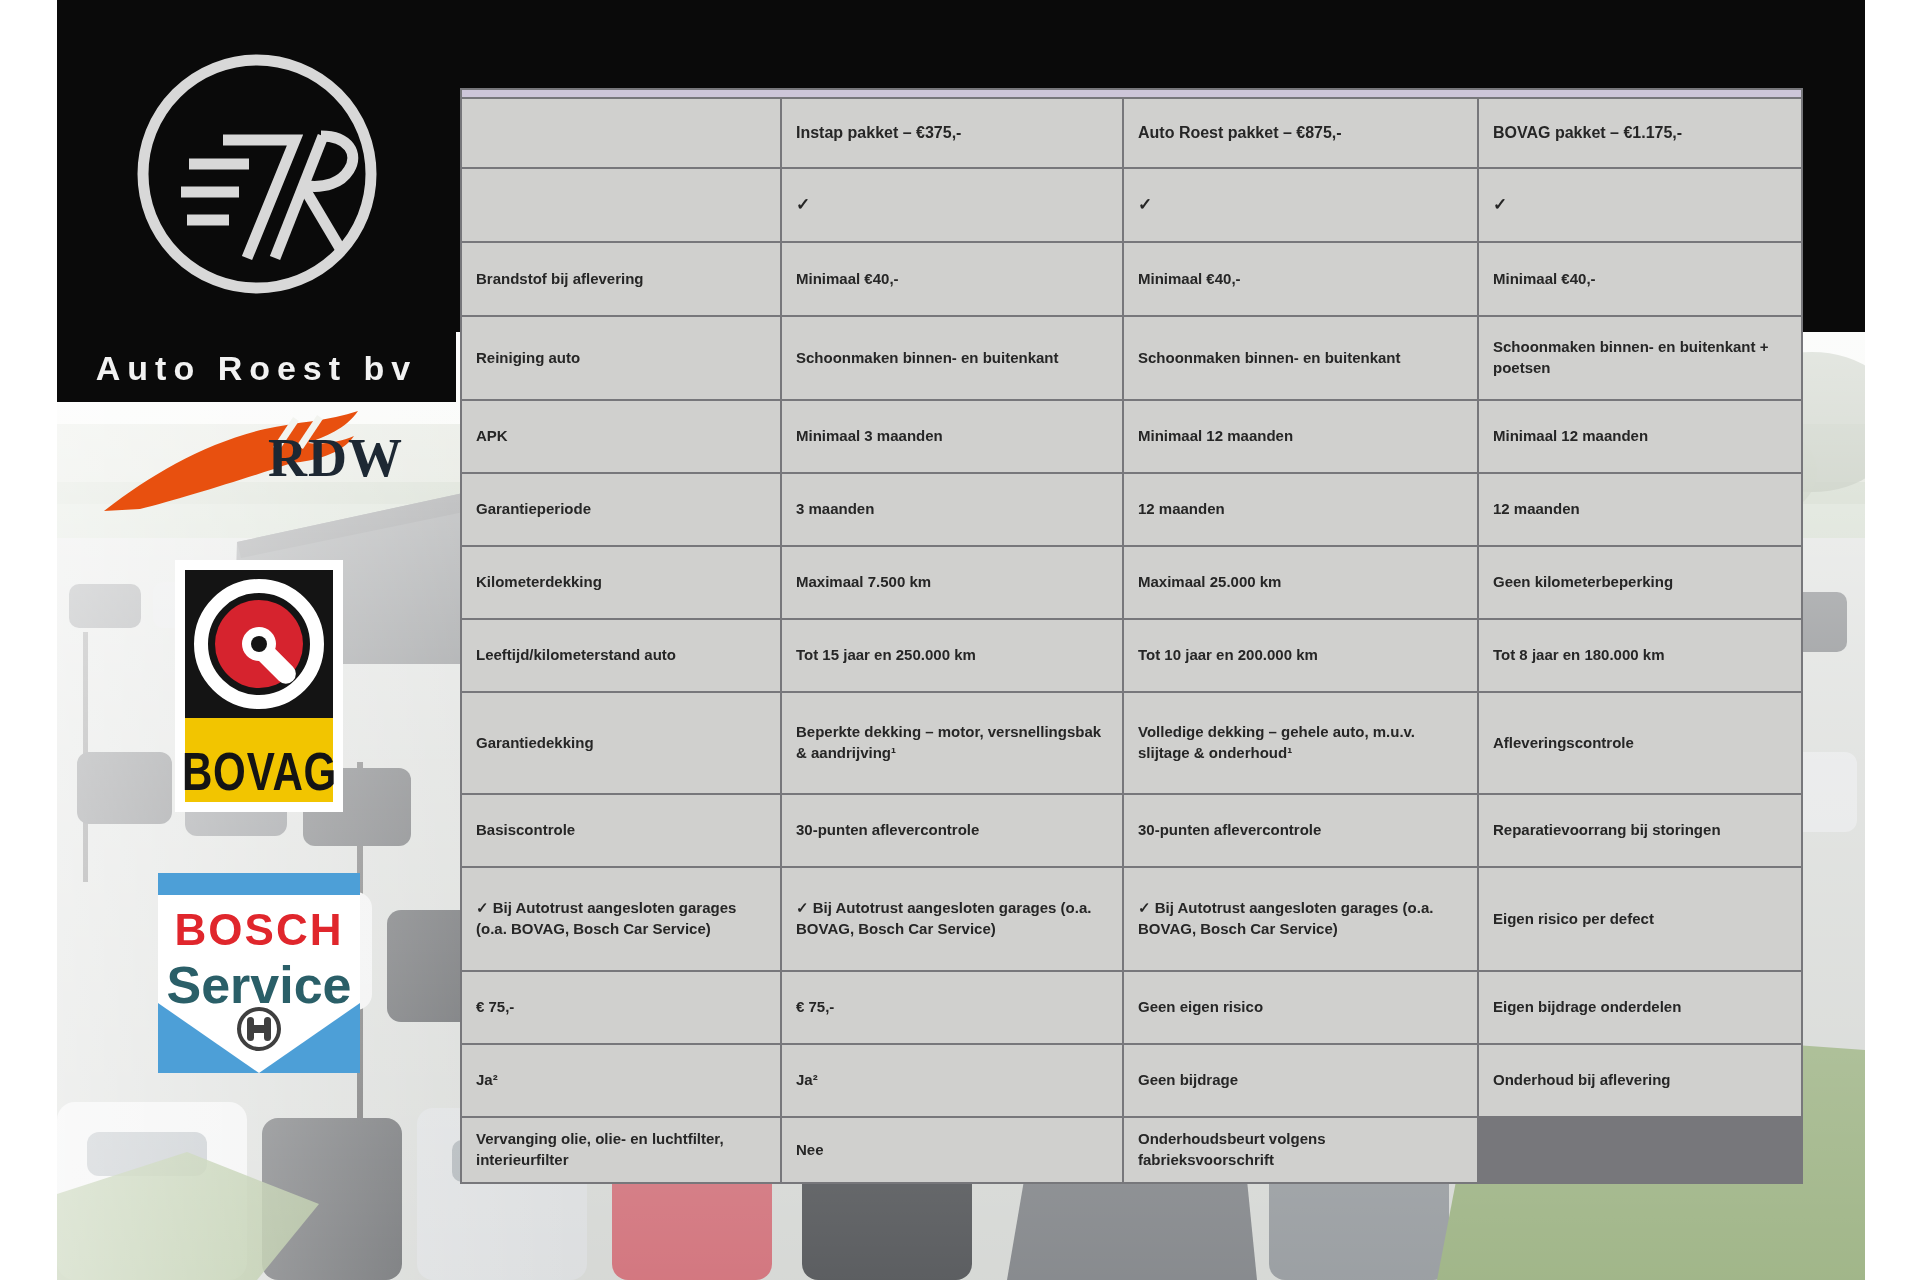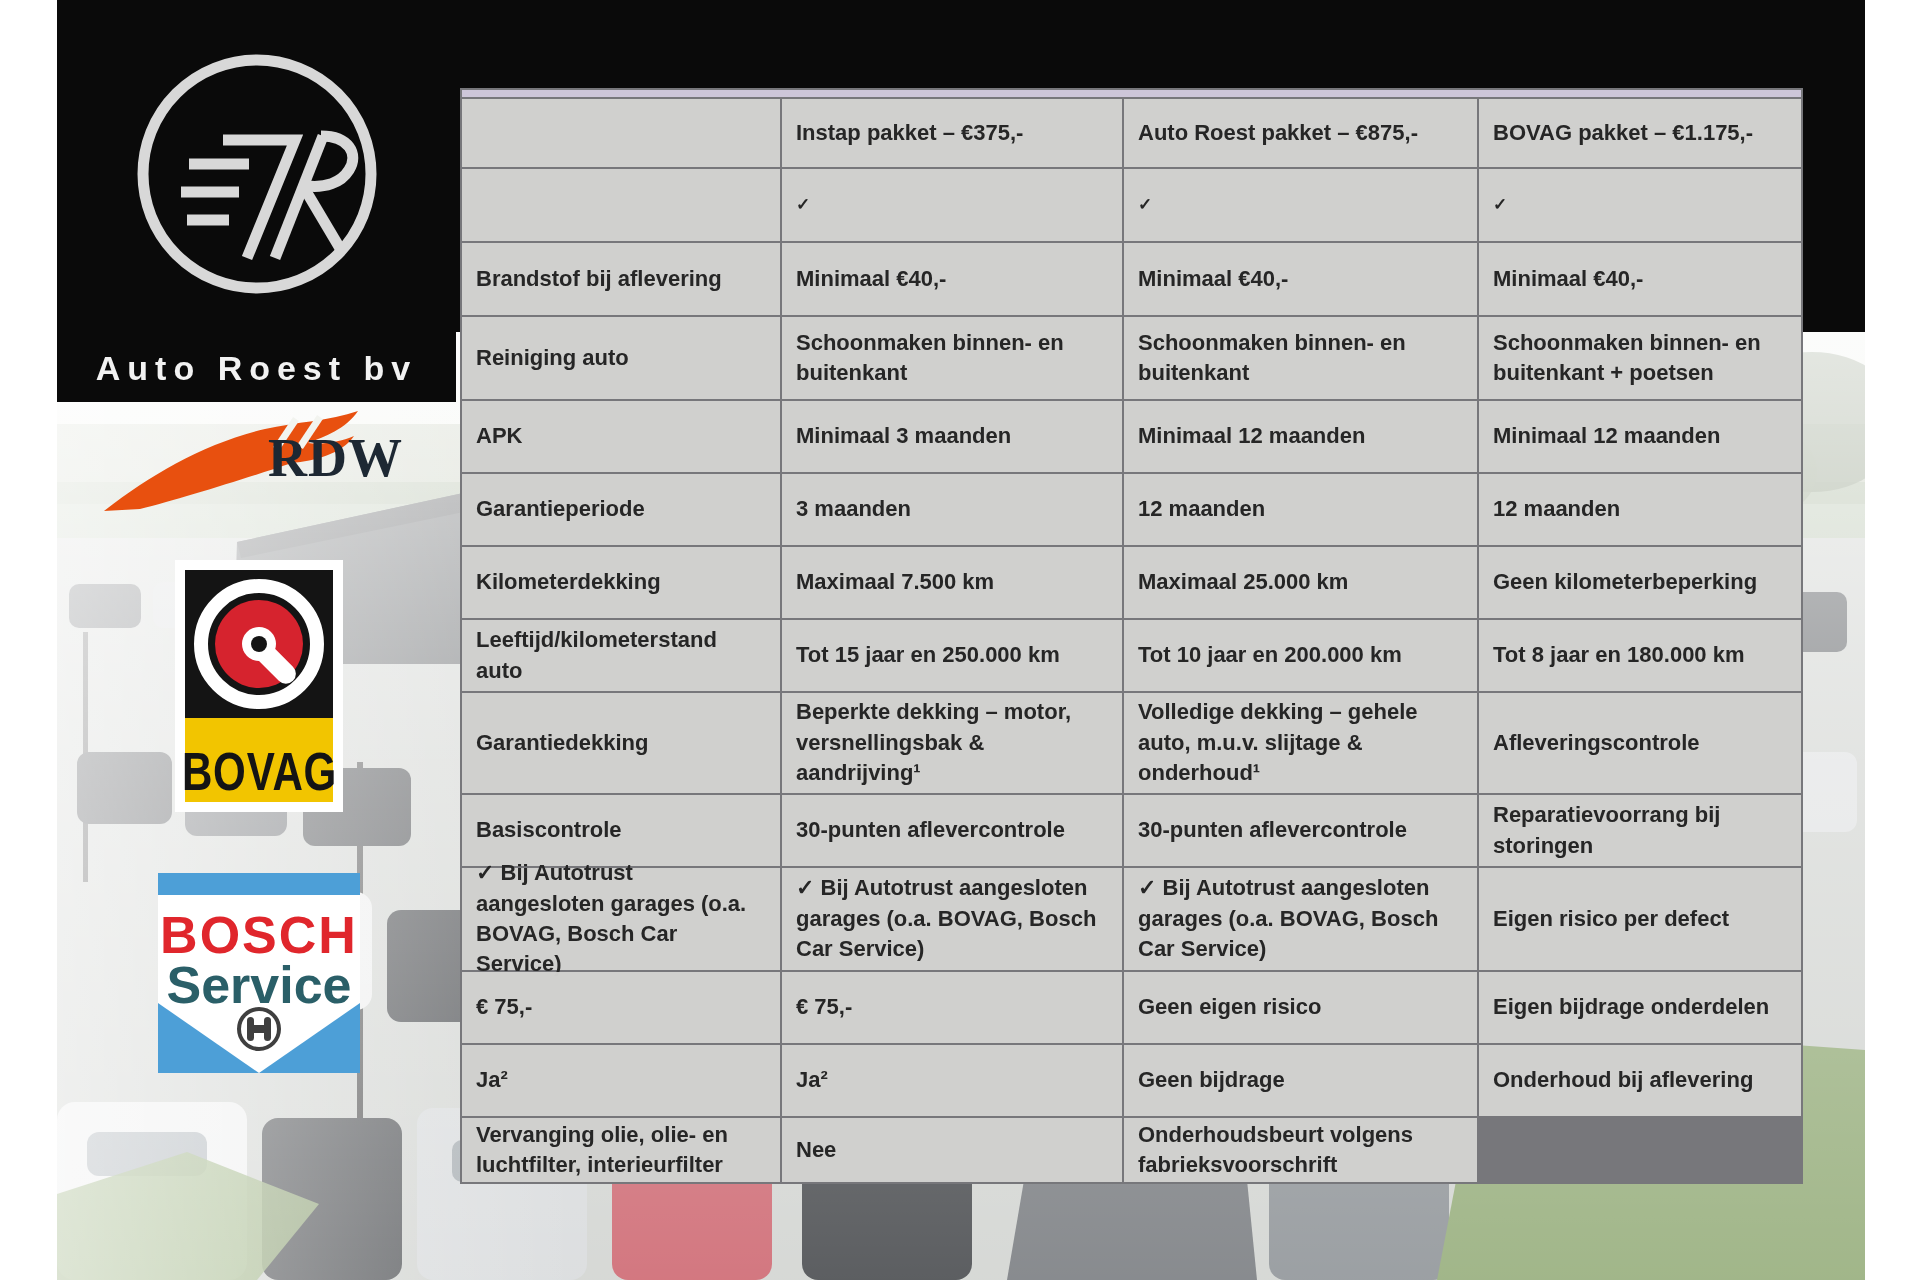--- a/index.html
+++ b/index.html
@@ -24,33 +24,33 @@
          z-index:4;display:flex;flex-direction:column;}
   .bovag-emblem{width:148px;height:148px;margin:10px auto 0 auto;}
   .bovag-band{flex:1;background:#f2c500;margin:0 10px 10px 10px;display:flex;
               align-items:flex-end;justify-content:center;}
   .bovag-word{font-size:54px;font-weight:bold;color:#141414;transform:scaleX(0.78);
               letter-spacing:1px;}
   .bosch{position:absolute;left:158px;top:873px;width:202px;height:200px;background:#4d9fd7;
          z-index:4;}
   .bosch-shield{position:absolute;left:0;top:22px;width:202px;height:178px;}
   .bosch-word{position:absolute;top:32px;width:100%;text-align:center;color:#e0262c;
-              font-size:52px;font-weight:bold;letter-spacing:2px;}
+              font-size:44px;font-weight:bold;letter-spacing:2px;}
   .bosch-service{position:absolute;top:82px;width:100%;text-align:center;color:#2a5f68;
                  font-size:52px;font-weight:bold;}
   .bosch-armature{position:absolute;left:77px;top:132px;}
 
   
   .pkg-table{position:absolute;left:460px;top:88px;z-index:5;background:#77777b;padding:2px;
              display:grid;grid-template-columns:318px 340px 353px 322px;gap:2px;
              grid-template-rows:7px 68px 72px 72px 82px 71px 71px 71px 71px 100px 71px 102px 71px 71px 64px;}
   .strip{grid-column:1 / -1;background:#cdc6d9;}
   .cell{background:rgba(211,211,209,0.97);display:flex;align-items:center;
-        padding:6px 14px;color:#262626;font-weight:bold;font-size:22px;line-height:1.38;}
-  .cell.hdr{font-size:22px;}
+        padding:6px 14px;color:#262626;font-weight:bold;font-size:15px;line-height:1.38;}
+  .cell.hdr{font-size:16px;}
   .cell.check{font-size:17px;}
 </style>
 </head>
 <body>
 
 <div class="canvas">
 
   <div class="photo">
     <svg width="1808" height="948" viewBox="0 0 1808 948" preserveAspectRatio="none">
       <defs>

